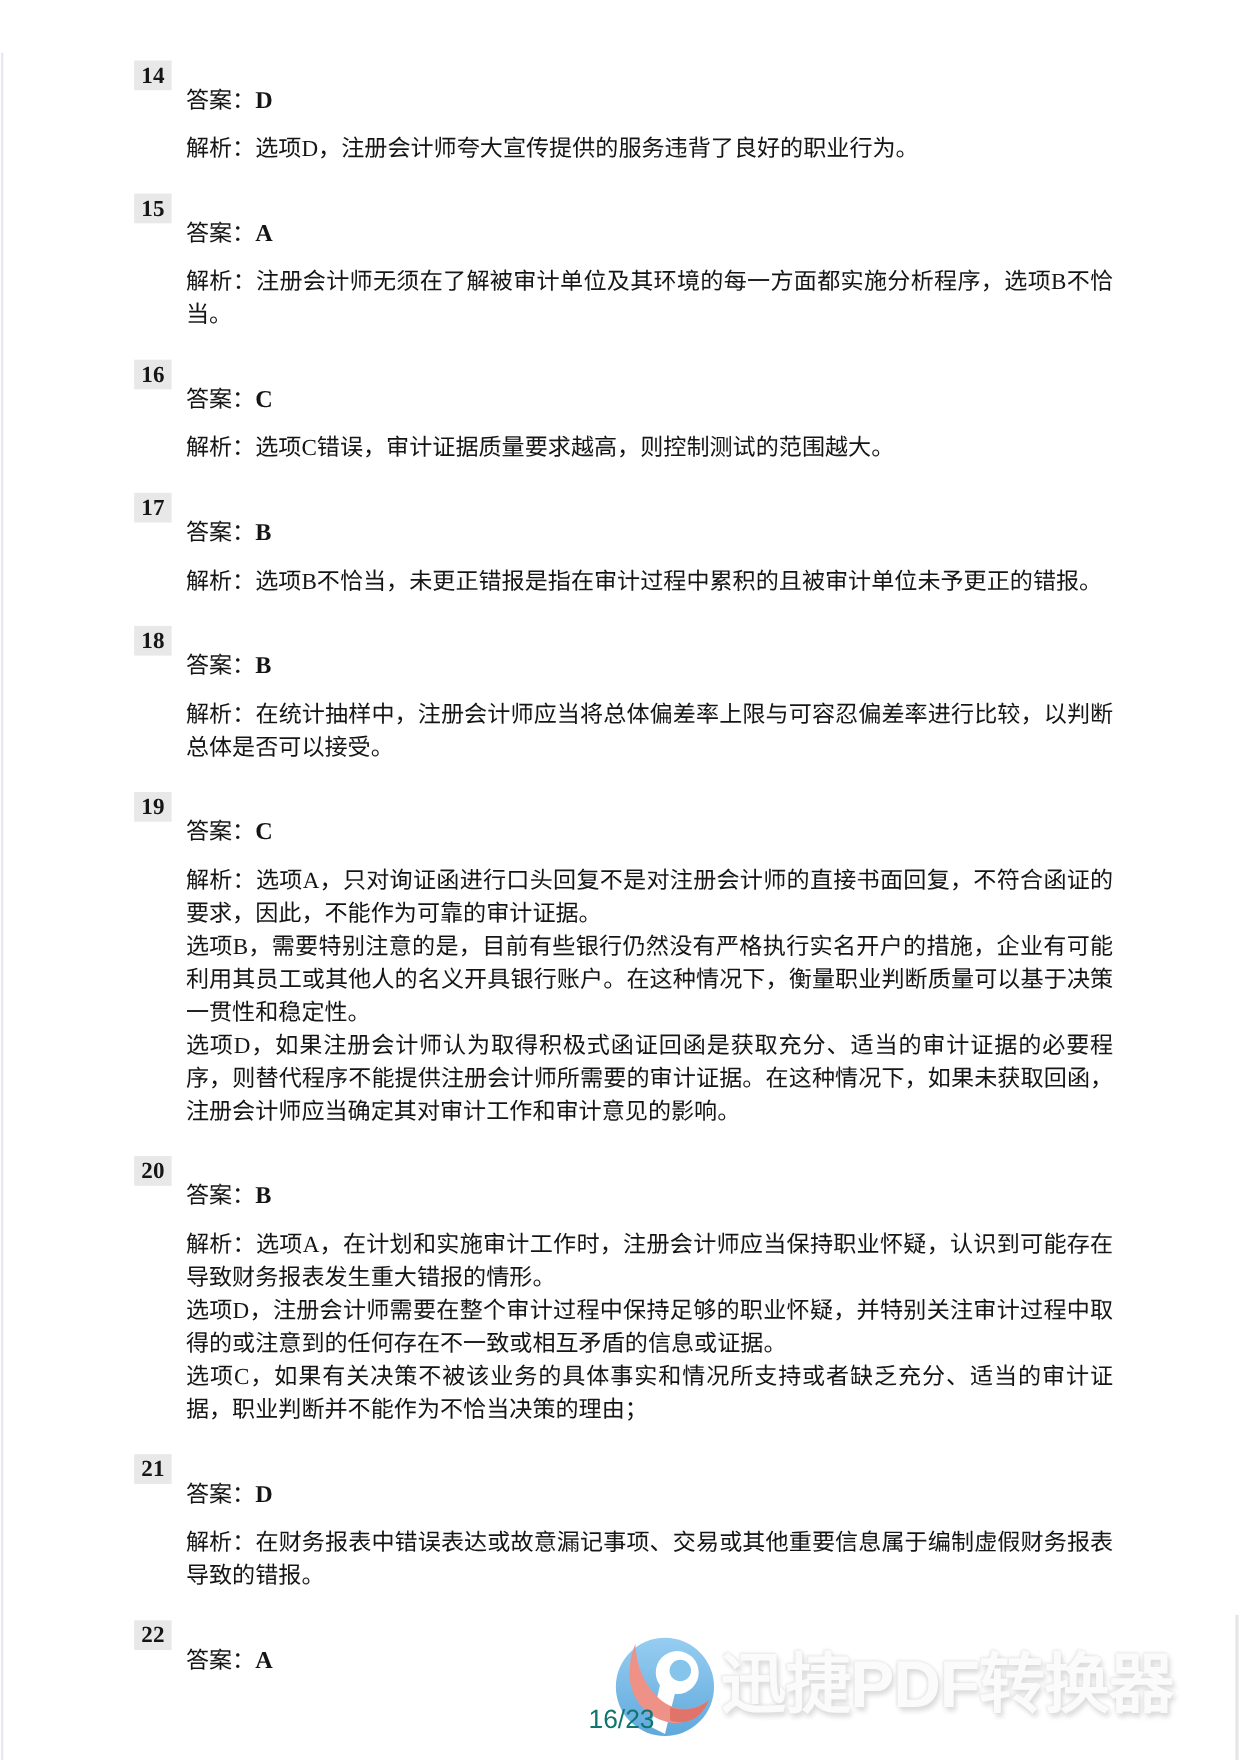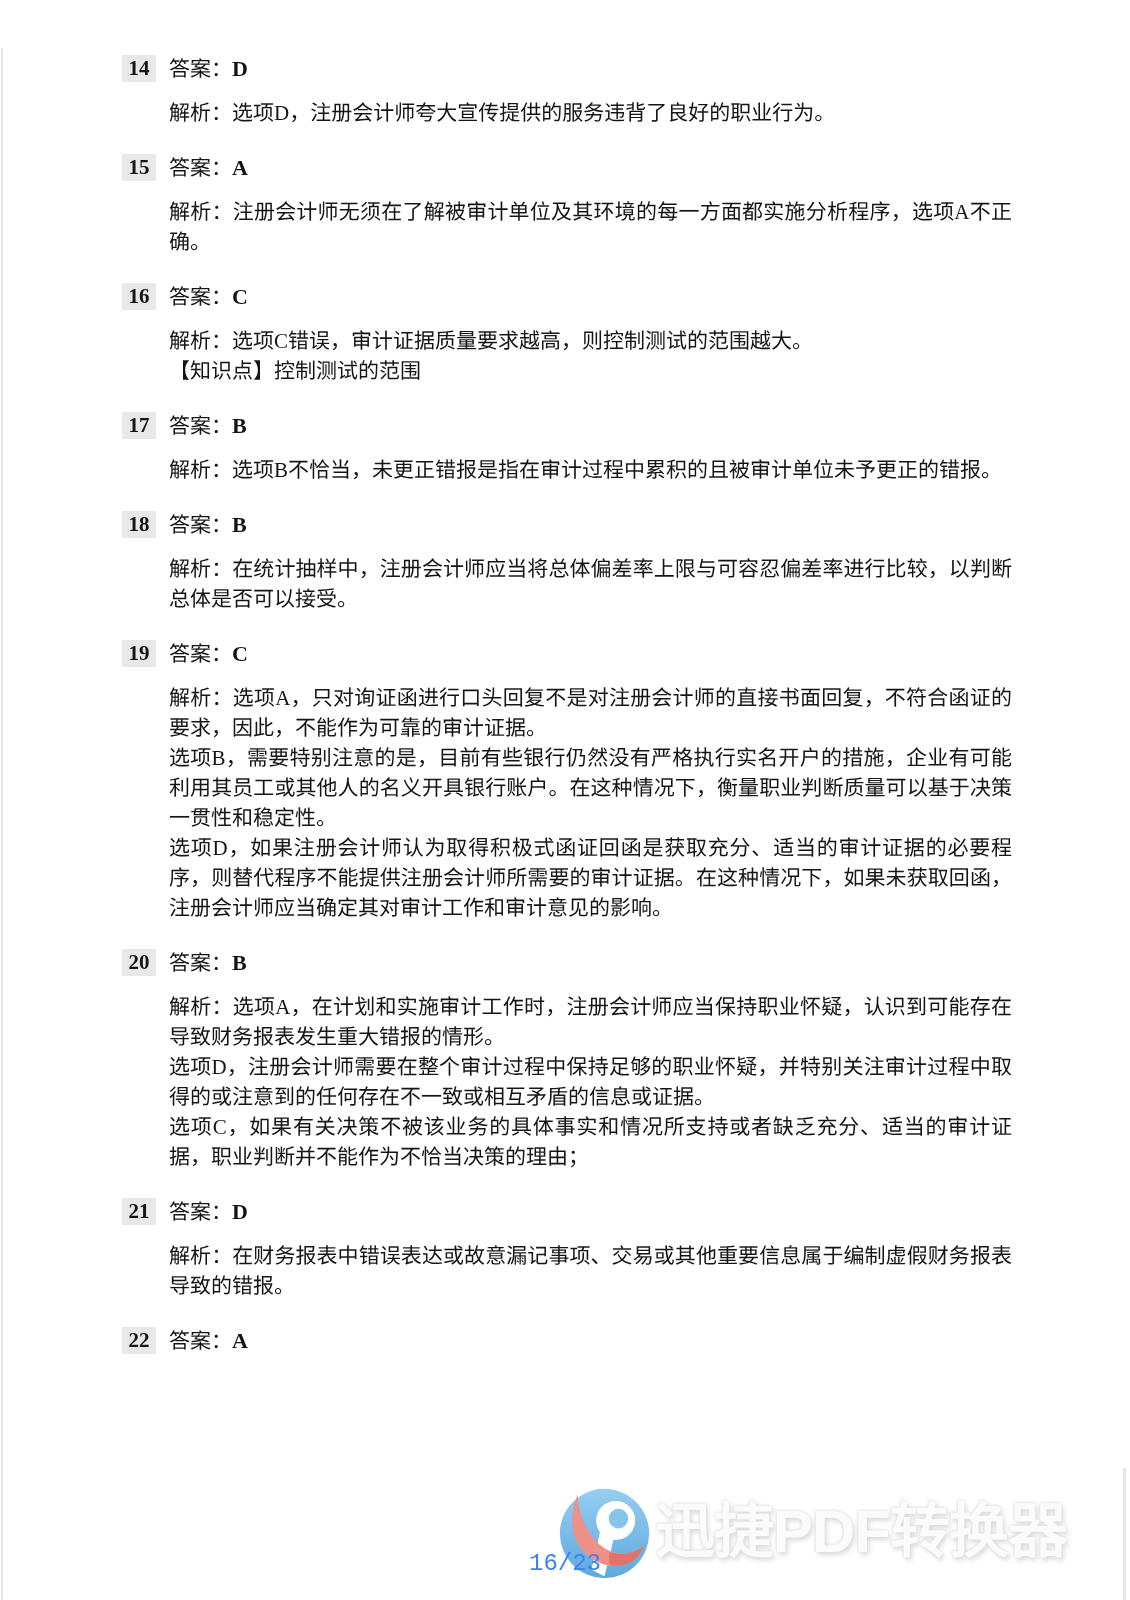--- a/index.html
+++ b/index.html
@@ -48,43 +48,44 @@
     font-weight: bold;
     font-size: 21px;
     line-height: 27px;
     text-align: center;
   }
   .qa-body {
     flex: 1;
     font-size: 21px;
     line-height: 30px;
     text-align: justify;
+    margin-top: 22px;
   }
   .answer-line {
     line-height: 27px;
     margin: 0 0 15px 0;
     text-align: left;
   }
   .answer-letter {
     font-weight: bold;
     font-size: 22px;
   }
   .qa-body p.analysis {
     margin: 0;
   }
   
   .page-number {
     position: absolute;
     top: 1550px;
     left: 0;
     width: 100%;
     text-align: center;
-    font-family: Liberation Mono, monospace;
+    font-family: Liberation Sans, sans-serif;
     font-size: 24px;
-    color: #3b82f6;
+    color: #0f766e;
     z-index: 5;
   }
   
   .watermark {
     position: absolute;
     top: 1487px;
     left: 558px;
     display: flex;
     align-items: flex-start;
     z-index: 2;
@@ -117,29 +118,28 @@
       <div class="qa-num">14</div>
       <div class="qa-body">
         <p class="answer-line"><span>答案：</span><span class="answer-letter">D</span></p>
         <p class="analysis">解析：选项D，注册会计师夸大宣传提供的服务违背了良好的职业行为。</p>
       </div>
     </section>
     <section class="qa-item">
       <div class="qa-num">15</div>
       <div class="qa-body">
         <p class="answer-line"><span>答案：</span><span class="answer-letter">A</span></p>
-        <p class="analysis">解析：注册会计师无须在了解被审计单位及其环境的每一方面都实施分析程序，选项A不正确。</p>
+        <p class="analysis">解析：注册会计师无须在了解被审计单位及其环境的每一方面都实施分析程序，选项B不恰当。</p>
       </div>
     </section>
     <section class="qa-item">
       <div class="qa-num">16</div>
       <div class="qa-body">
         <p class="answer-line"><span>答案：</span><span class="answer-letter">C</span></p>
         <p class="analysis">解析：选项C错误，审计证据质量要求越高，则控制测试的范围越大。</p>
-        <p class="analysis">【知识点】控制测试的范围</p>
       </div>
     </section>
     <section class="qa-item">
       <div class="qa-num">17</div>
       <div class="qa-body">
         <p class="answer-line"><span>答案：</span><span class="answer-letter">B</span></p>
         <p class="analysis">解析：选项B不恰当，未更正错报是指在审计过程中累积的且被审计单位未予更正的错报。</p>
       </div>
     </section>
     <section class="qa-item">

